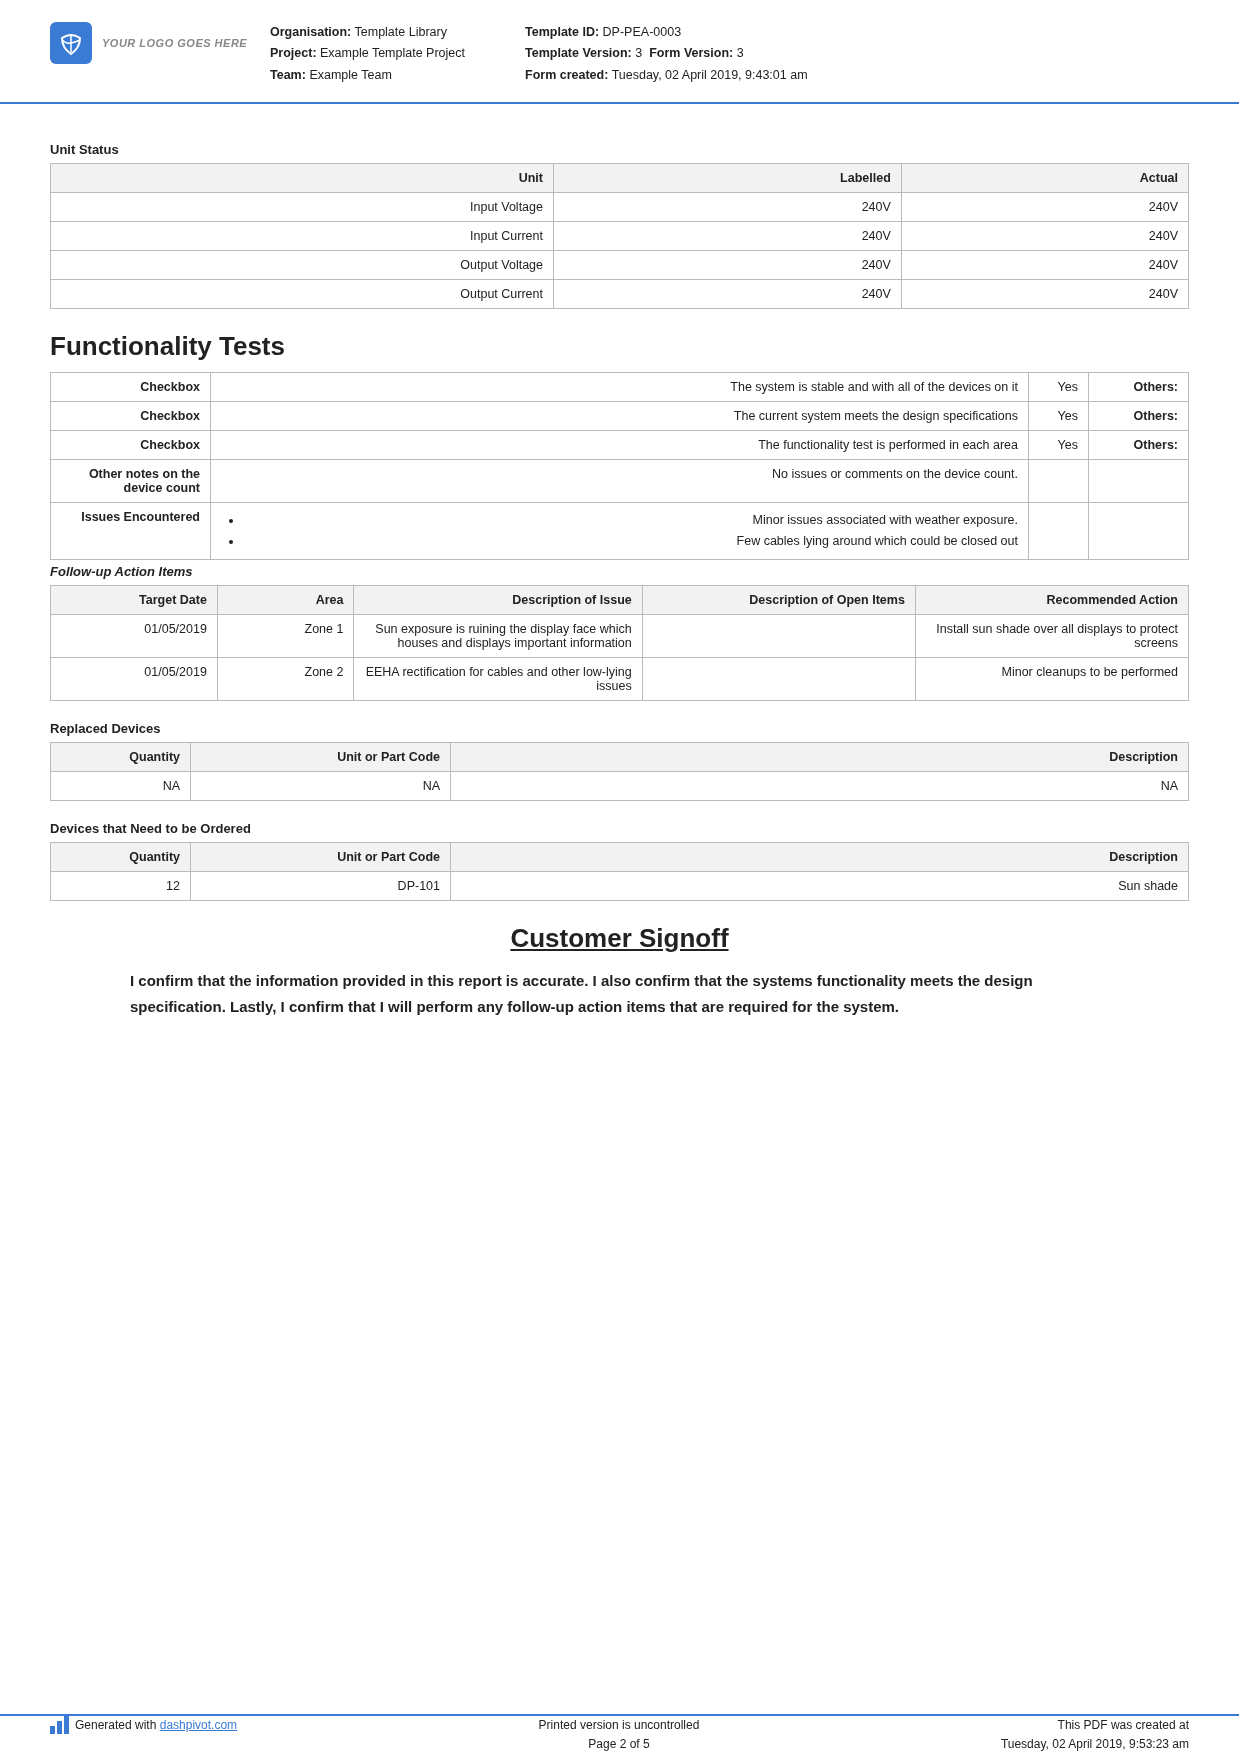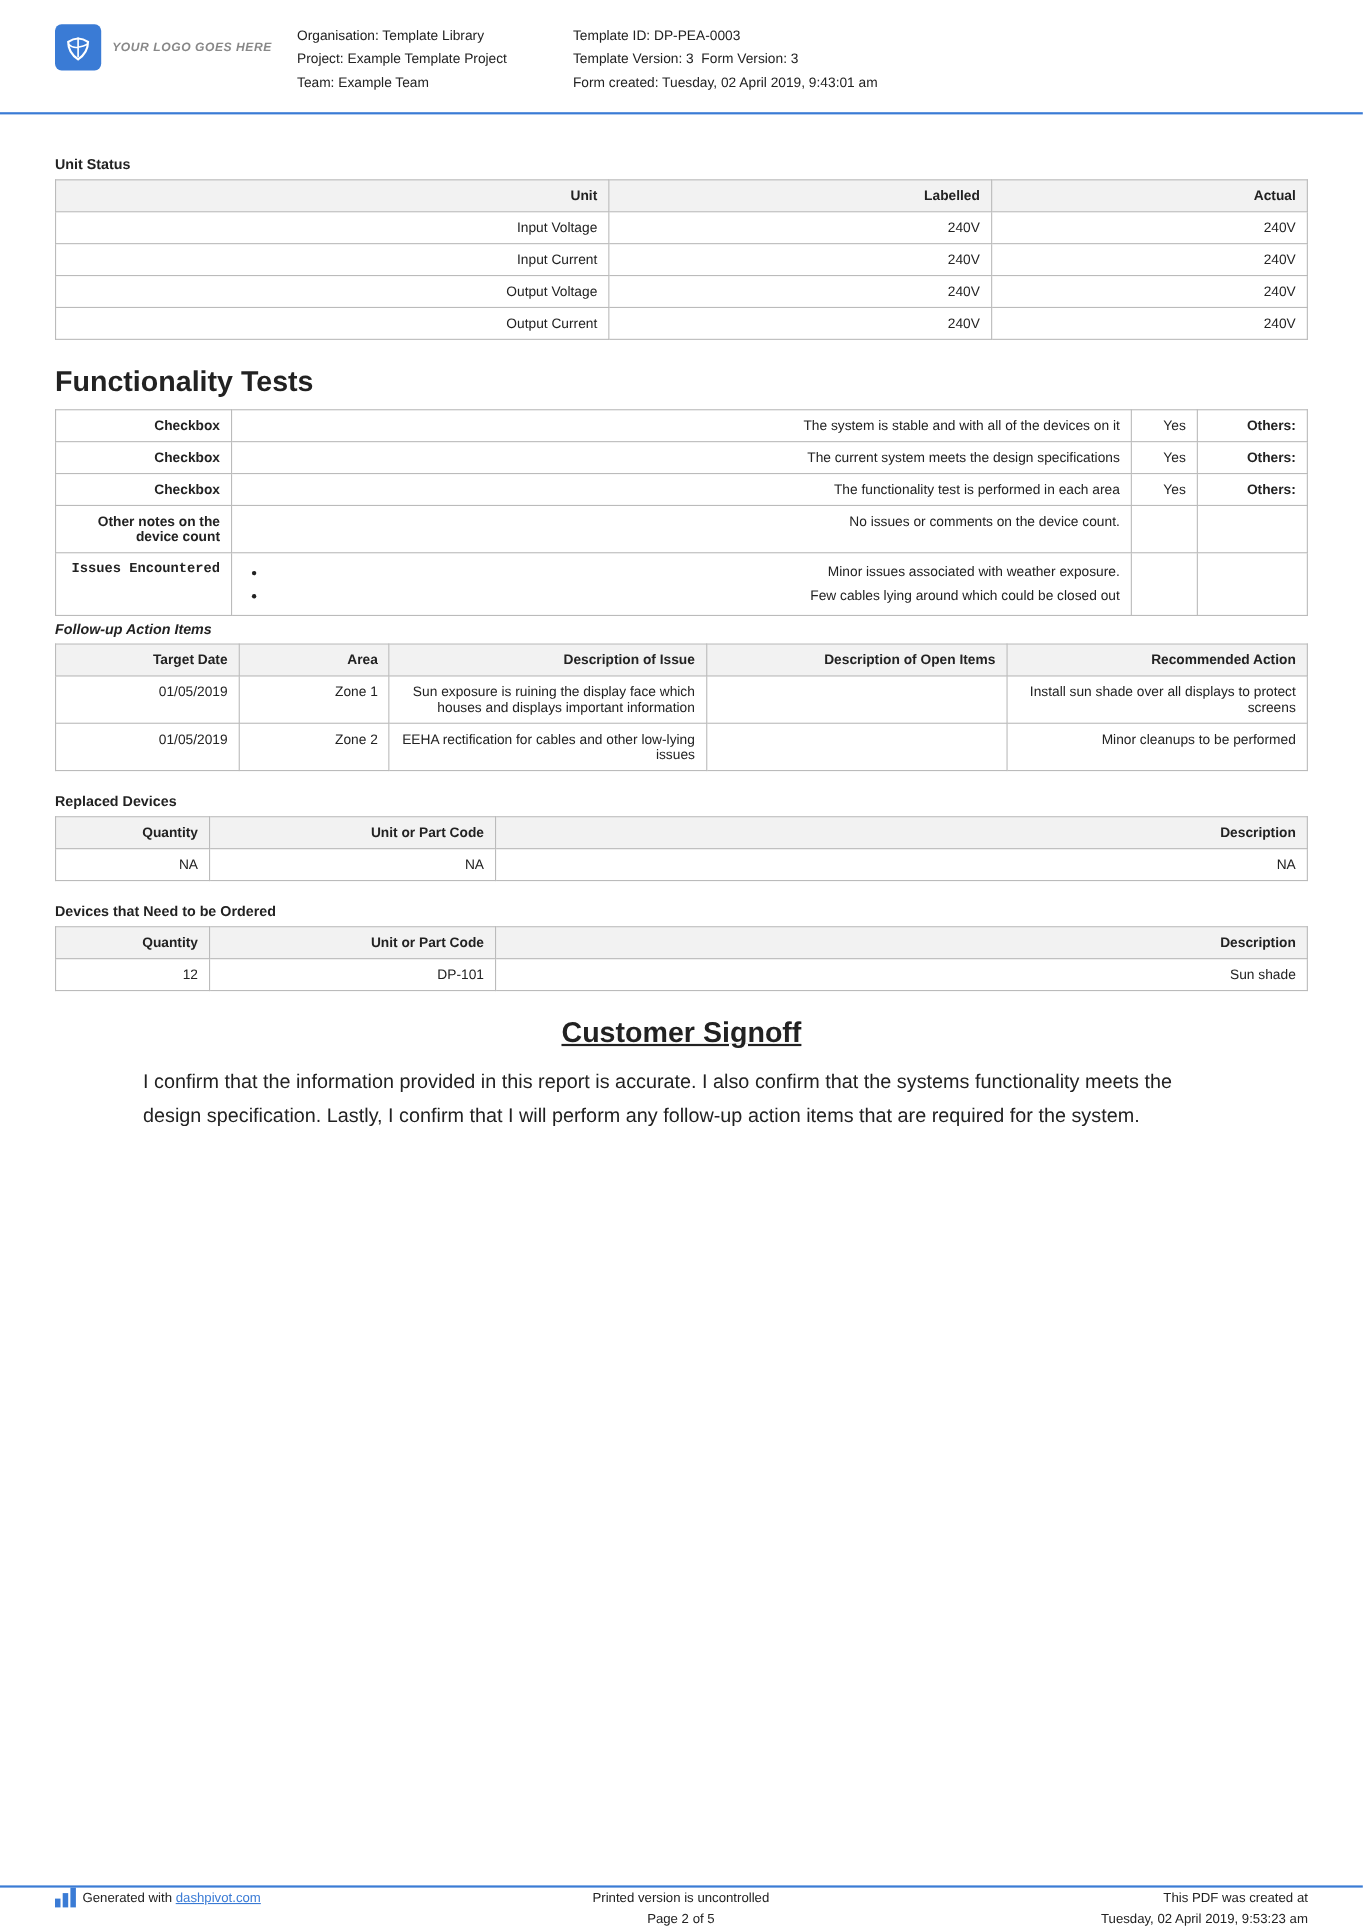--- a/index.html
+++ b/index.html
@@ -57,21 +57,21 @@
     }
     .header-meta {
       flex: 1;
       display: flex;
       gap: 60px;
     }
     .header-col {
       font-size: 12.5px;
       line-height: 1.7;
     }
-    .header-col span.label { font-weight: normal; }
+    .header-col span.label { font-weight: bold; }
 
     
     .content {
       flex: 1;
       padding: 20px 50px 10px 50px;
     }
 
     
     .section-title {
       font-size: 13px;
@@ -133,22 +133,22 @@
 
     
     .signoff-heading {
       text-align: center;
       font-size: 26px;
       font-weight: bold;
       margin: 22px 0 14px 0;
       text-decoration: underline;
     }
     .signoff-text {
-      font-size: 18px;
-      font-weight: normal;
+      font-size: 15px;
+      font-weight: bold;
       line-height: 1.7;
       margin: 11px 80px;
     }
 
     
     .footer {
       border-top: 2px solid #3a7bd5;
       padding: 0 50px;
       display: flex;
       align-items: flex-start;
@@ -279,21 +279,21 @@
             <td style="width: 60px;">Yes</td>
             <td style="width: 100px;"><span style="font-weight: bold;">Others:</span></td>
           </tr>
           <tr>
             <td style="font-weight: bold; width: 160px;">Other notes on the device count</td>
             <td>No issues or comments on the device count.</td>
             <td style="width: 60px;"></td>
             <td style="width: 100px;"></td>
           </tr>
           <tr>
-            <td style="font-weight: bold; width: 160px; font-family: Liberation Mono, monospace;">Issues Encountered</td>
+            <td style="font-weight: bold; width: 160px;">Issues Encountered</td>
             <td>
               <ul class="bullet-list">
                 <li>Minor issues associated with weather exposure.</li>
                 <li>Few cables lying around which could be closed out</li>
               </ul>
             </td>
             <td style="width: 60px;"></td>
             <td style="width: 100px;"></td>
           </tr>
         </tbody>

